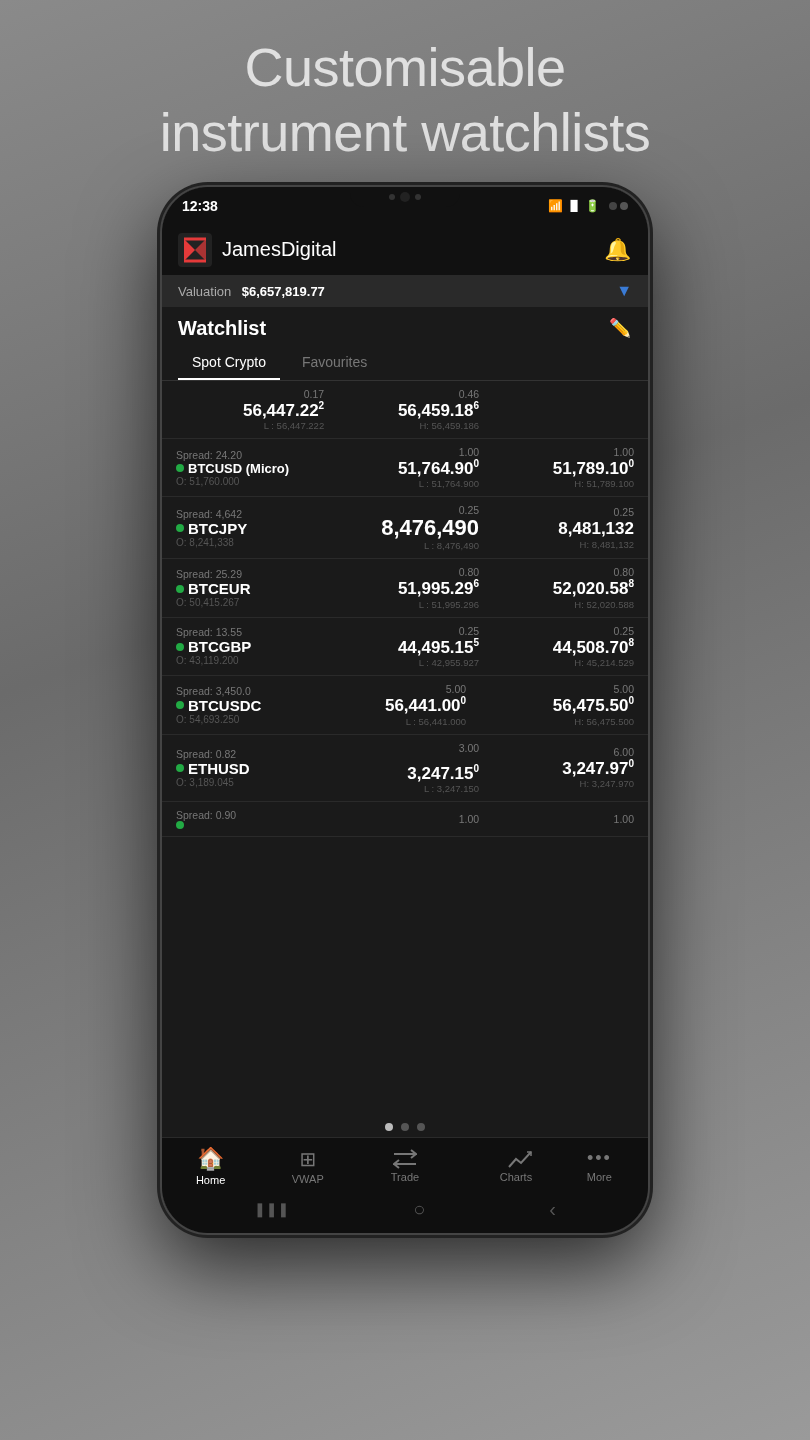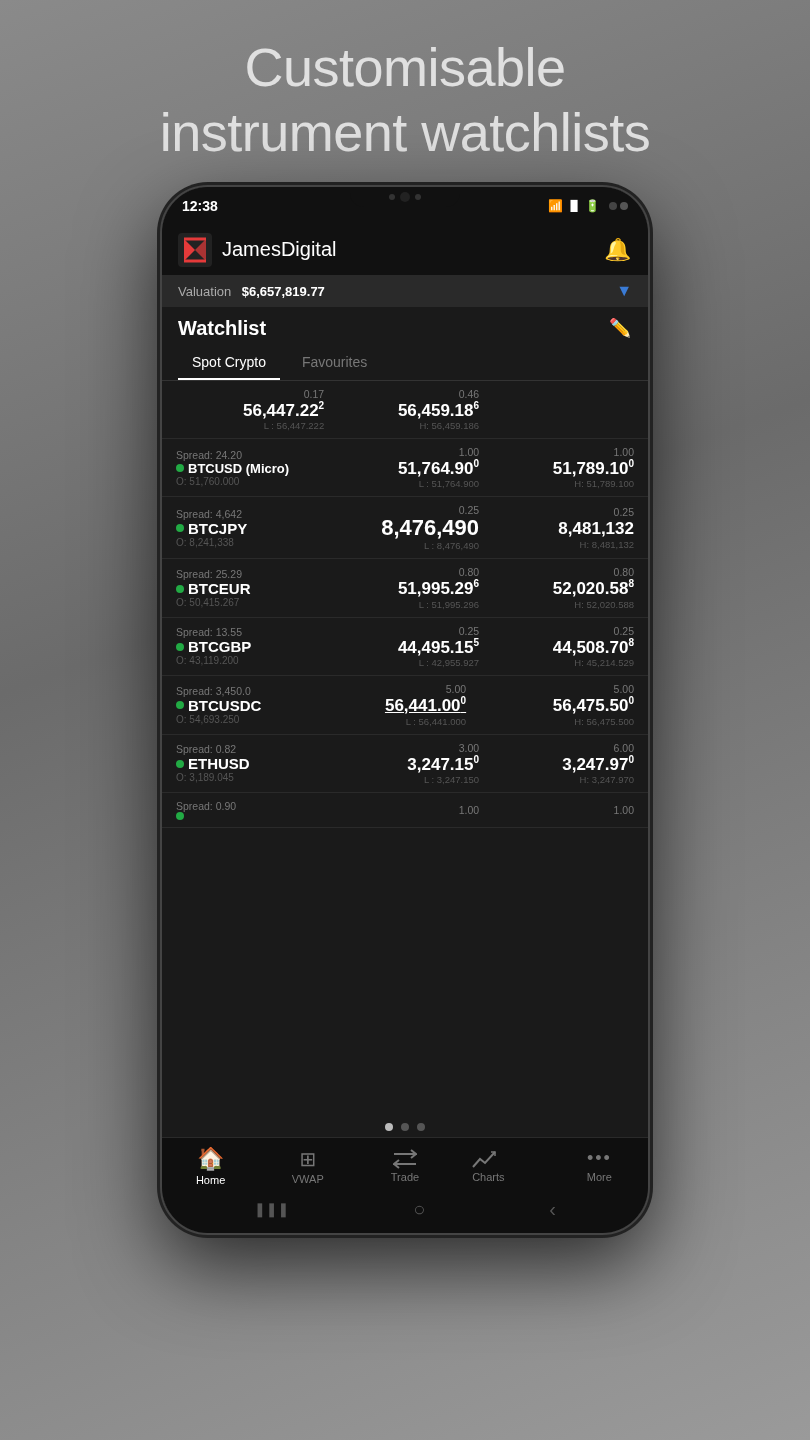--- a/index.html
+++ b/index.html
@@ -203,42 +203,42 @@
             <div>
               <div style="color:#777;font-size:10.5px;">Spread: 3,450.0</div>
               <div style="color:#fff;font-size:15px;font-weight:bold;display:flex;align-items:center;gap:4px;">
                 <span style="width:8px;height:8px;background:#22aa44;border-radius:50%;display:inline-block;flex-shrink:0;"></span>
                 <span>BTCUSDC</span>
               </div>
               <div style="color:#555;font-size:10px;">O: 54,693.250</div>
             </div>
             <div style="text-align:right;">
               <div style="color:#777;font-size:10.5px;">5.00</div>
-              <div style="color:#fff;font-size:17px;font-weight:600;line-height:1.1;text-decoration:underline;"><span>56,441.00</span><sup style="font-size:10px;">0</sup></div>
+              <div style="color:#fff;font-size:17px;font-weight:600;line-height:1.1;"><span>56,441.00</span><sup style="font-size:10px;">0</sup></div>
               <div style="color:#555;font-size:9.5px;">L : 56,441.000</div>
             </div>
             <div style="text-align:right;">
               <div style="color:#777;font-size:10.5px;">5.00</div>
               <div style="color:#fff;font-size:17px;font-weight:600;line-height:1.1;"><span>56,475.50</span><sup style="font-size:10px;">0</sup></div>
               <div style="color:#555;font-size:9.5px;">H: 56,475.500</div>
             </div>
           </div>
 
           <div style="display:grid;grid-template-columns:1.1fr 1.15fr 1.15fr;padding:7px 14px;border-bottom:1px solid #2a2a2a;align-items:center;">
             <div>
               <div style="color:#777;font-size:10.5px;">Spread: 0.82</div>
               <div style="color:#fff;font-size:15px;font-weight:bold;display:flex;align-items:center;gap:4px;">
                 <span style="width:8px;height:8px;background:#22aa44;border-radius:50%;display:inline-block;flex-shrink:0;"></span>
                 <span>ETHUSD</span>
               </div>
               <div style="color:#555;font-size:10px;">O: 3,189.045</div>
             </div>
             <div style="text-align:right;">
               <div style="color:#777;font-size:10.5px;">3.00</div>
-              <div style="color:#fff;font-size:17px;font-weight:600;line-height:1.1;"><span>3,247.15</span><sup style="font-size:10px;">0</sup></div>
+              <div style="color:#fff;font-size:17px;font-weight:600;line-height:1.1;margin-top:9px;"><span>3,247.15</span><sup style="font-size:10px;">0</sup></div>
               <div style="color:#555;font-size:9.5px;">L : 3,247.150</div>
             </div>
             <div style="text-align:right;">
               <div style="color:#777;font-size:10.5px;">6.00</div>
               <div style="color:#fff;font-size:17px;font-weight:600;line-height:1.1;"><span>3,247.97</span><sup style="font-size:10px;">0</sup></div>
               <div style="color:#555;font-size:9.5px;">H: 3,247.970</div>
             </div>
           </div>
 
           <div style="display:grid;grid-template-columns:1.1fr 1.15fr 1.15fr;padding:7px 14px;border-bottom:1px solid #2a2a2a;align-items:center;">
@@ -280,21 +280,21 @@
 
             <svg width="24" height="20" viewBox="0 0 24 20">
               <polyline points="1,5 23,5 18,1" stroke="#777" stroke-width="2" fill="none"></polyline>
               <polyline points="23,5 18,9" stroke="#777" stroke-width="2" fill="none"></polyline>
               <polyline points="23,15 1,15 6,11" stroke="#777" stroke-width="2" fill="none"></polyline>
               <polyline points="1,15 6,19" stroke="#777" stroke-width="2" fill="none"></polyline>
             </svg>
             <span style="font-size:11px;color:#777;">Trade</span>
           </div>
 
-          <div style="display:flex;flex-direction:column;align-items:flex-start;gap:2px;cursor:pointer;min-width:60px;">
+          <div style="display:flex;flex-direction:column;align-items:flex-end;gap:2px;cursor:pointer;min-width:60px;">
 
             <svg width="24" height="20" viewBox="0 0 24 20">
               <polyline points="1,18 8,10 13,14 23,3" stroke="#777" stroke-width="2" fill="none"></polyline>
               <polyline points="19,3 23,3 23,7" stroke="#777" stroke-width="1.5" fill="none"></polyline>
             </svg>
             <span style="font-size:11px;color:#777;">Charts</span>
           </div>
 
           <div style="display:flex;flex-direction:column;align-items:center;gap:2px;cursor:pointer;min-width:60px;">
             <span style="font-size:18px;color:#777;letter-spacing:2px;">•••</span>

